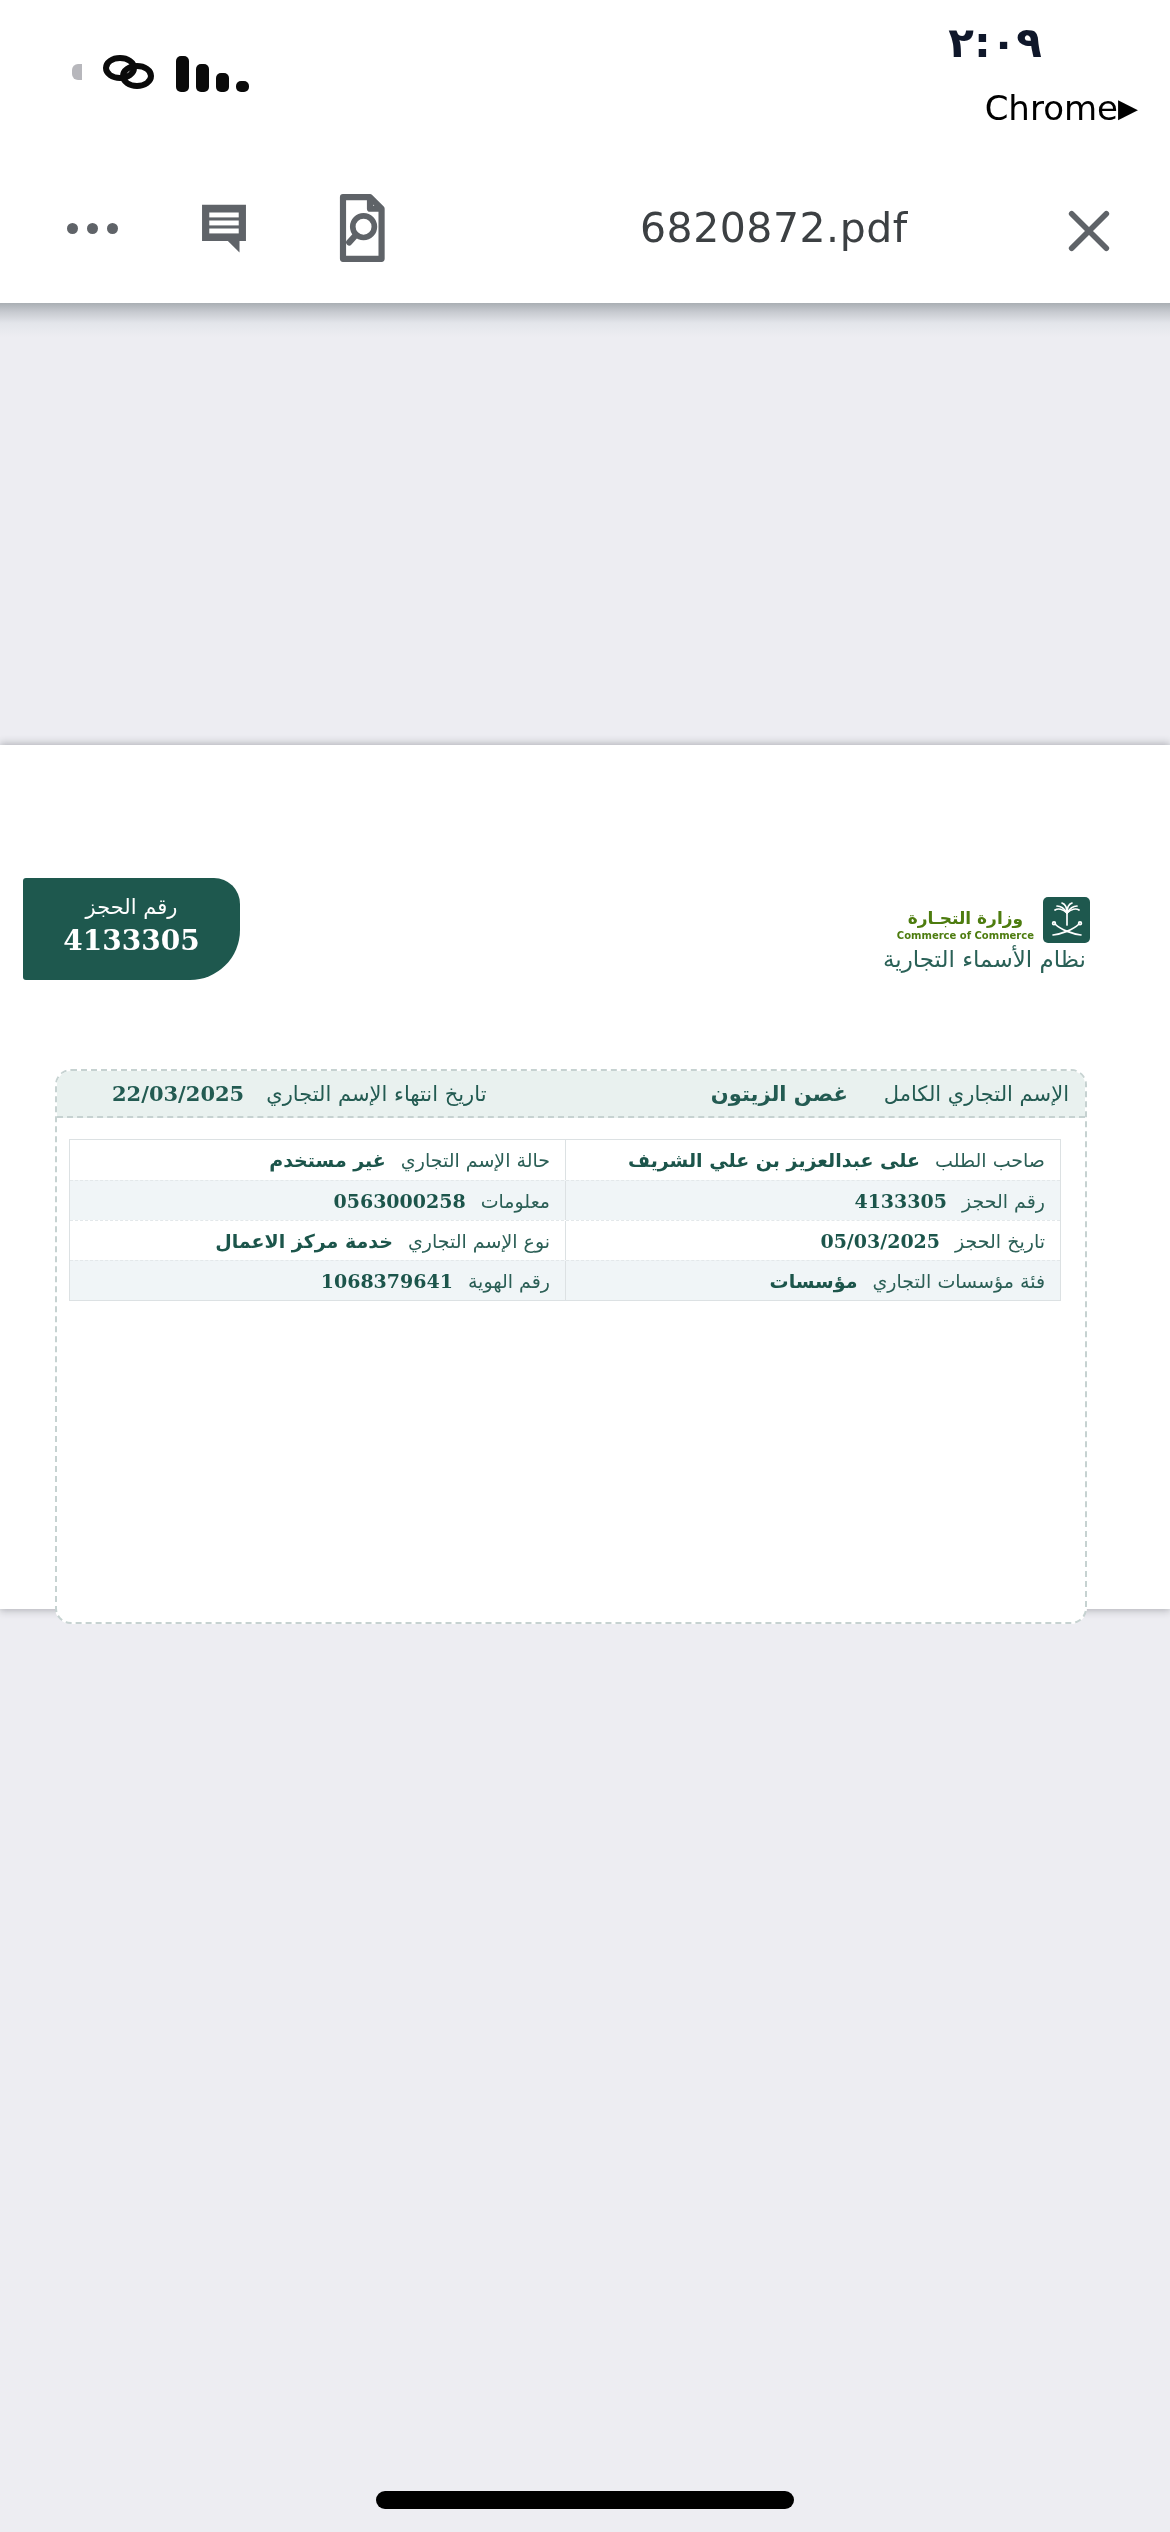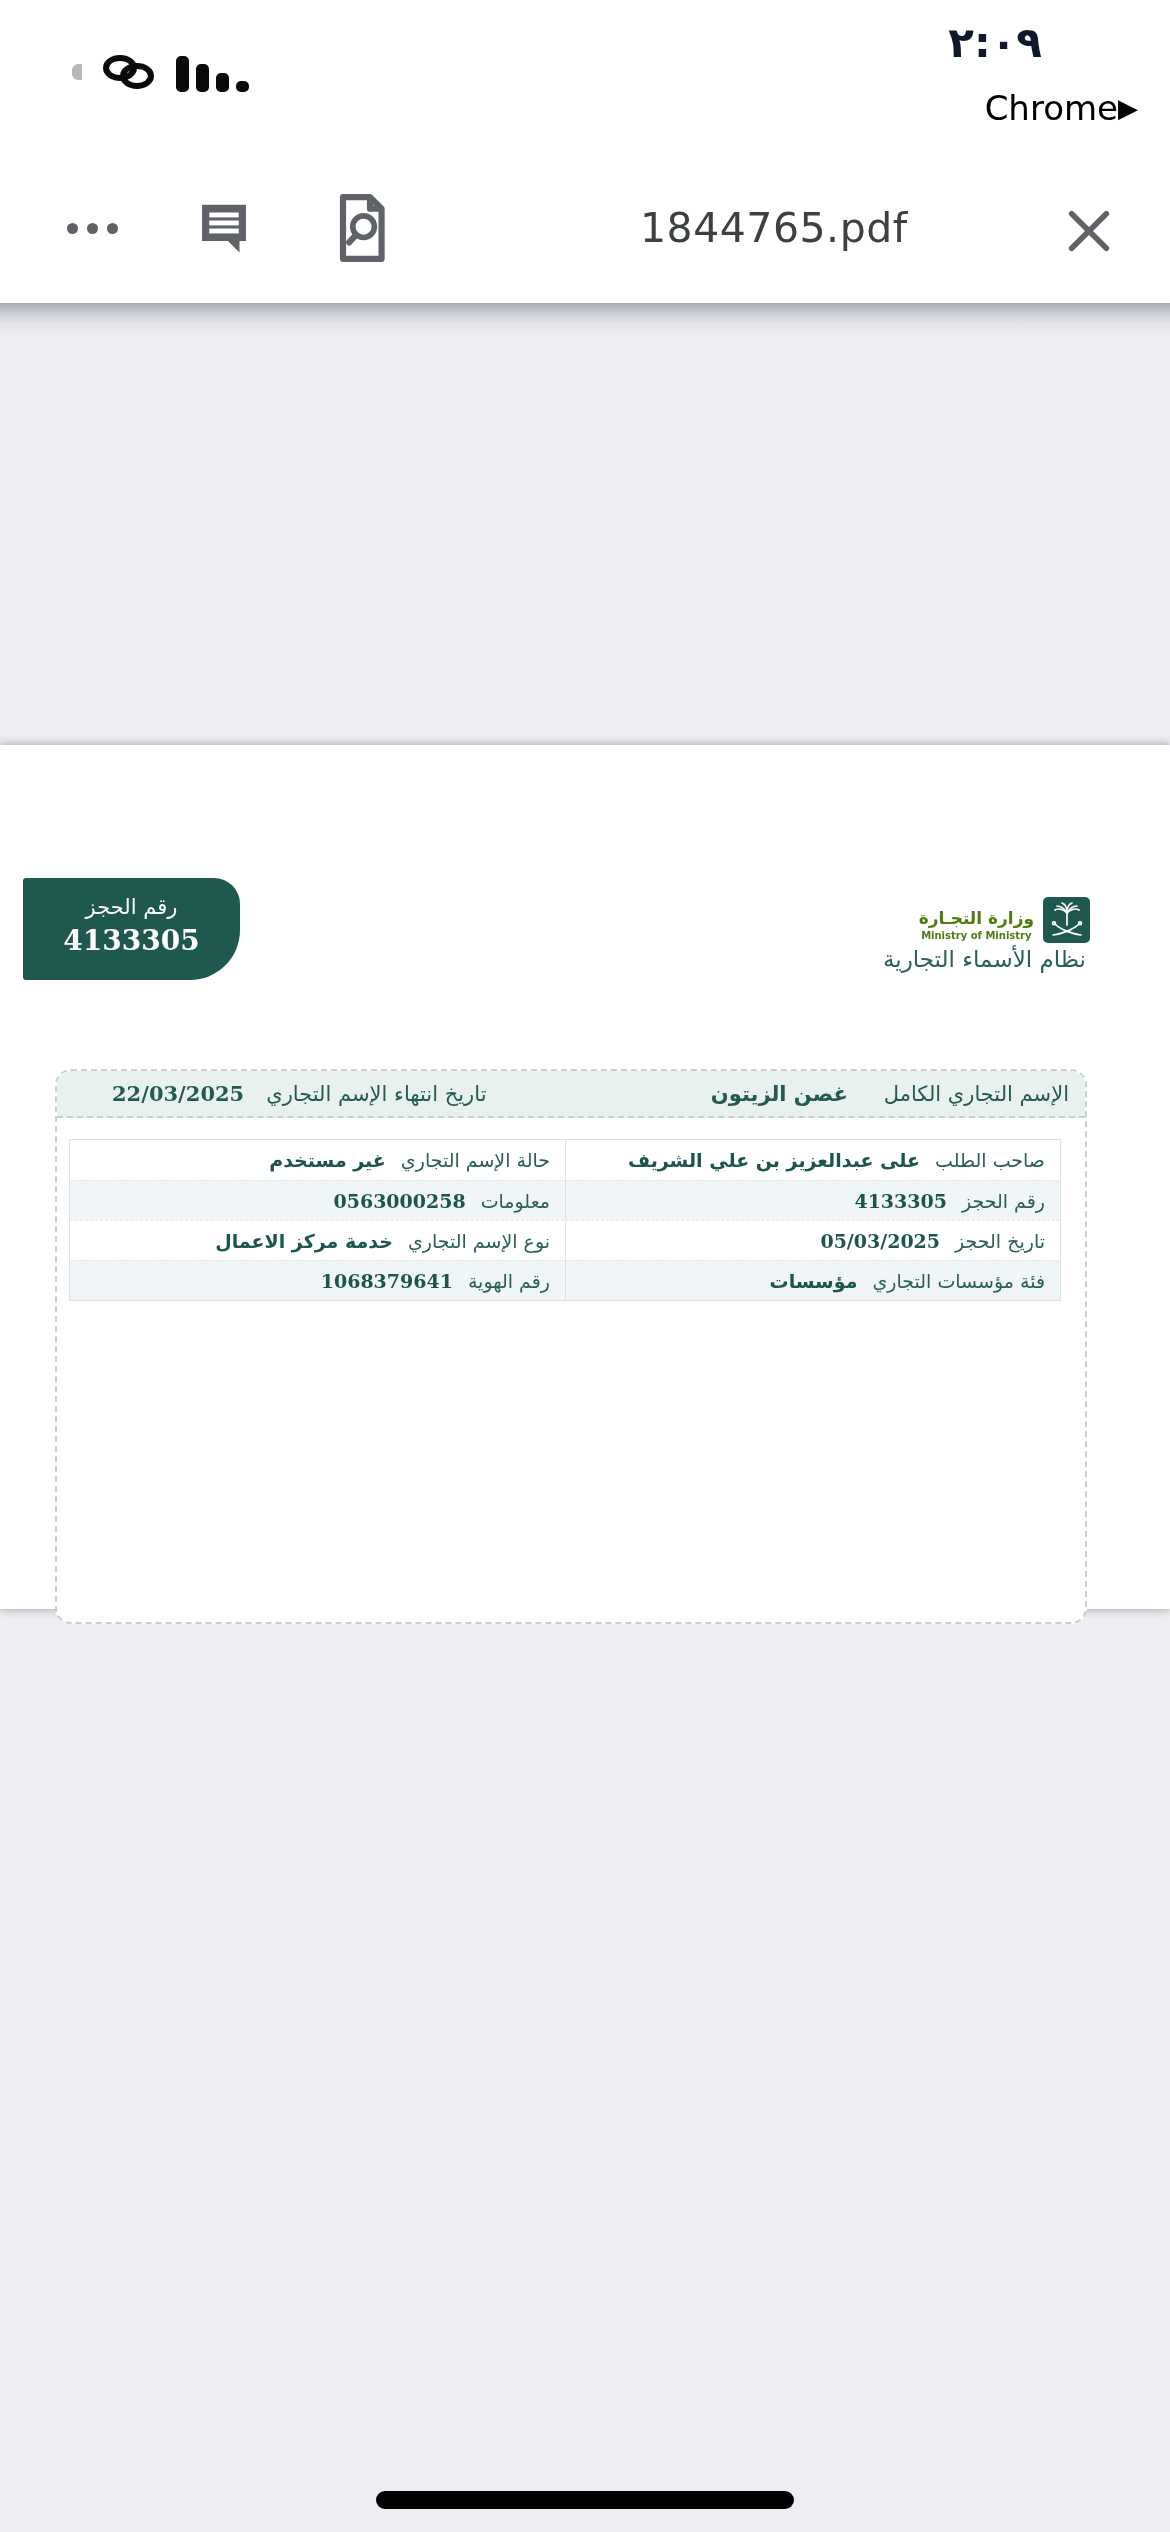--- a/index.html
+++ b/index.html
@@ -133,21 +133,21 @@
 
     <div class="tb-btn tb-find">
       <svg width="64" height="72" viewBox="0 0 24 28">
         <path d="M5 2 h10.5 L20 6.5 V26 H5 z" fill="none" stroke="#5F6368" stroke-width="2.4" stroke-linejoin="round"></path>
         <path d="M15.5 2 v4.5 H20" fill="none" stroke="#5F6368" stroke-width="2.4" stroke-linejoin="round"></path>
         <circle cx="13" cy="13.5" r="4.2" fill="none" stroke="#5F6368" stroke-width="2.2"></circle>
         <line x1="10" y1="16.7" x2="7.4" y2="19.6" stroke="#5F6368" stroke-width="2.4" stroke-linecap="round"></line>
       </svg>
     </div>
 
-    <div class="filename">1844765.pdf</div>
+    <div class="filename">6820872.pdf</div>
 
     <div class="tb-btn tb-close">
       <svg width="52" height="52" viewBox="0 0 24 24">
         <line x1="4" y1="4" x2="20" y2="20" stroke="#5F6368" stroke-width="2.6" stroke-linecap="round"></line>
         <line x1="20" y1="4" x2="4" y2="20" stroke="#5F6368" stroke-width="2.6" stroke-linecap="round"></line>
       </svg>
     </div>
   </div>
   <div class="toolbar-edge"></div>
 
@@ -171,21 +171,21 @@
             <path d="M20 13 C24 9,29 8,32 10"></path>
             <path d="M8 24 C14 30,26 34,34 35"></path>
             <path d="M32 24 C26 30,14 34,6 35"></path>
             <circle cx="7" cy="23.2" r="1.4"></circle>
             <circle cx="33" cy="23.2" r="1.4"></circle>
           </g>
         </svg>
       </div>
       <div class="ministry-text">
         <div class="ministry-ar">وزارة التجـارة</div>
-        <div class="ministry-en">Ministry of Ministry</div>
+        <div class="ministry-en">Commerce of Commerce</div>
       </div>
     </div>
     <div class="system-name">نظام الأسماء التجارية</div>
 
 
     <div class="card">
       <div class="card-header">
         <div class="pair g36">
           <span class="lbl">الإسم التجاري الكامل</span>
           <span class="val">غصن الزيتون</span>

